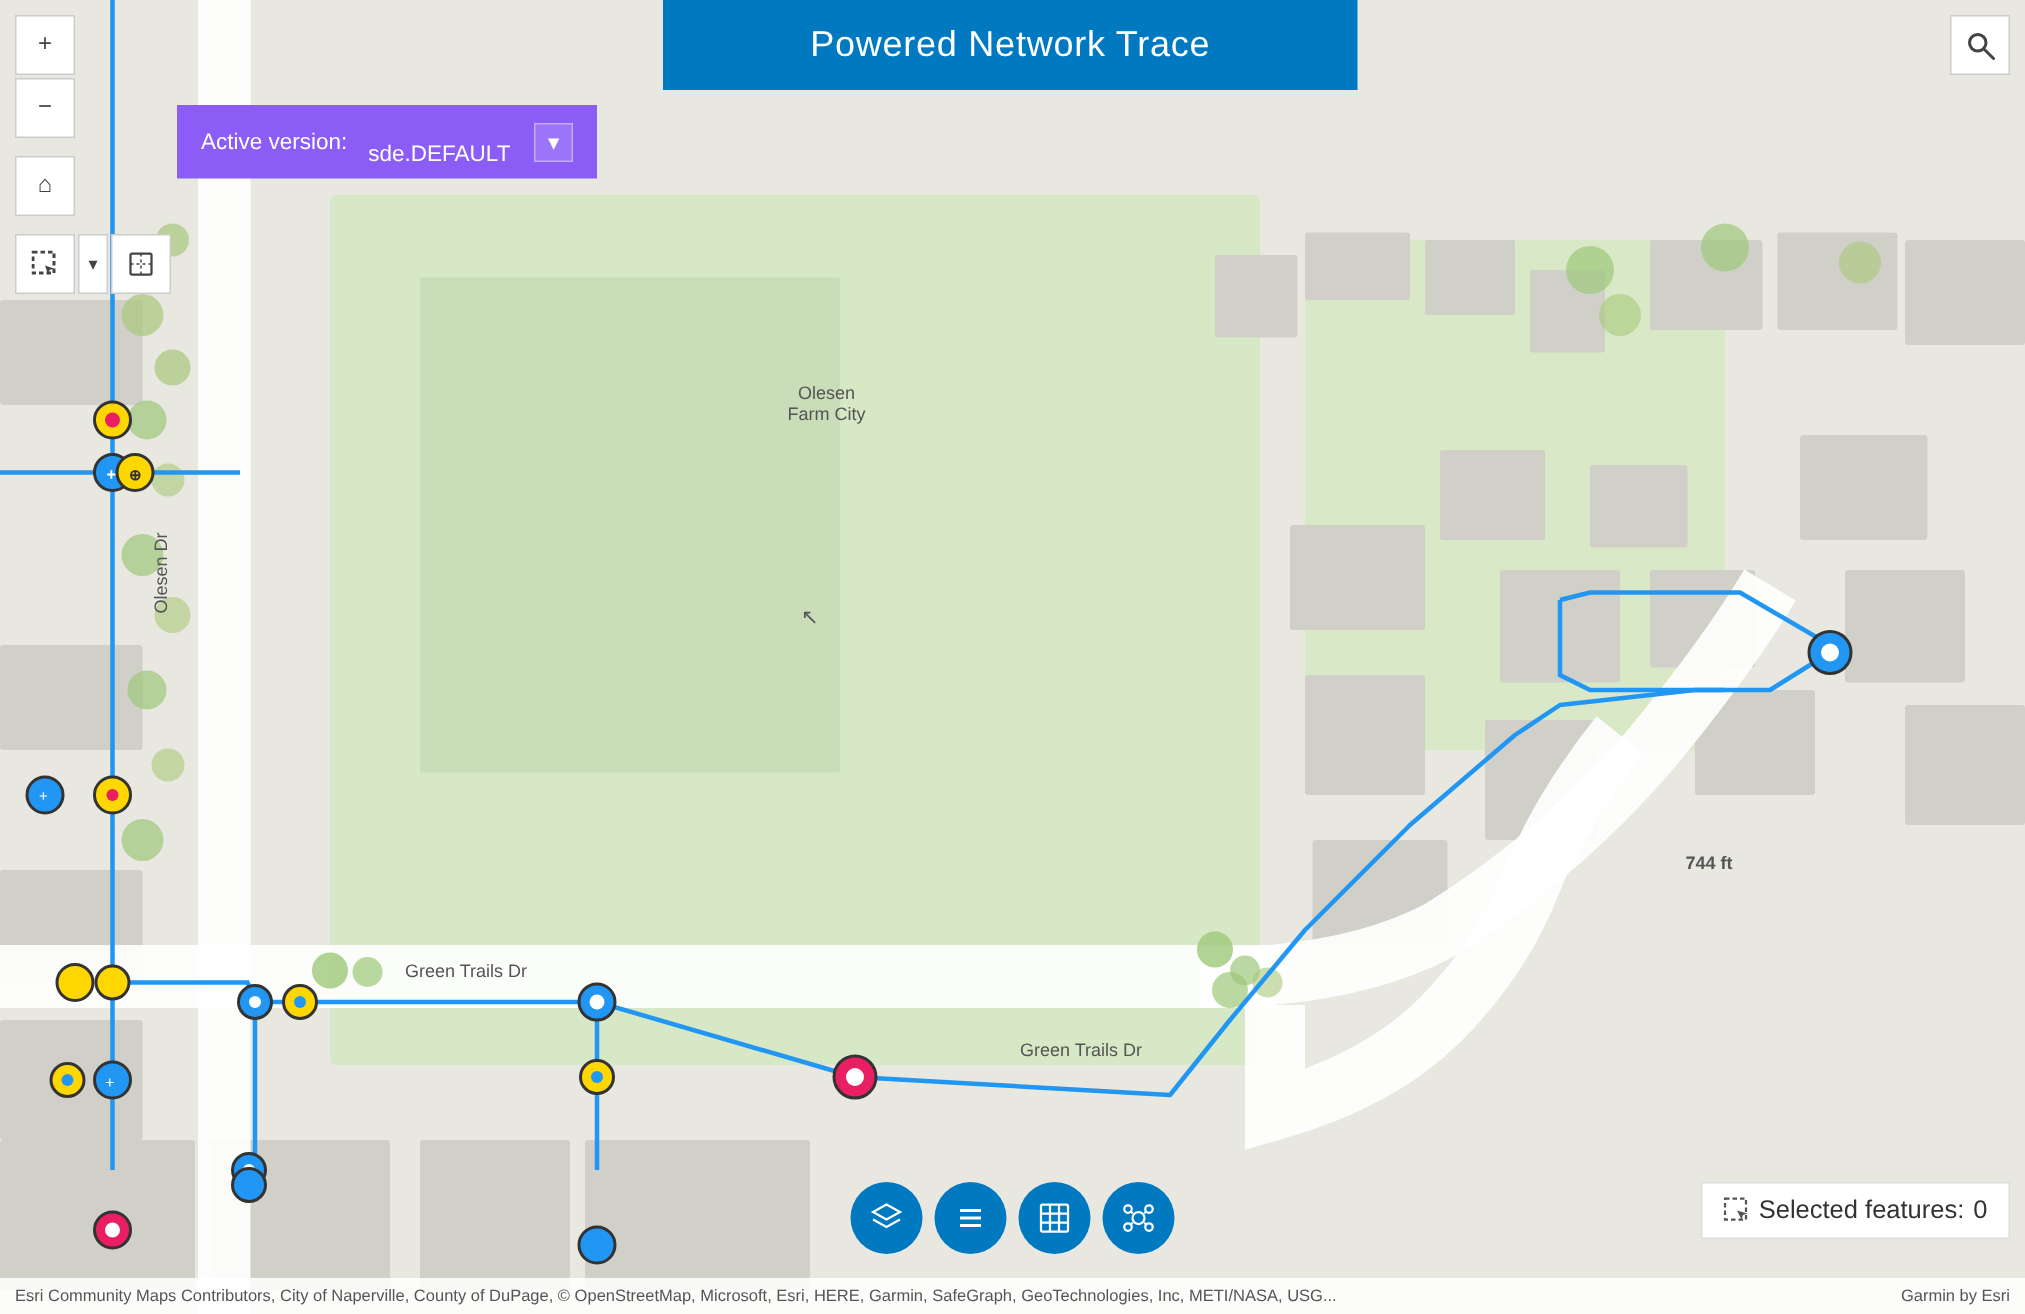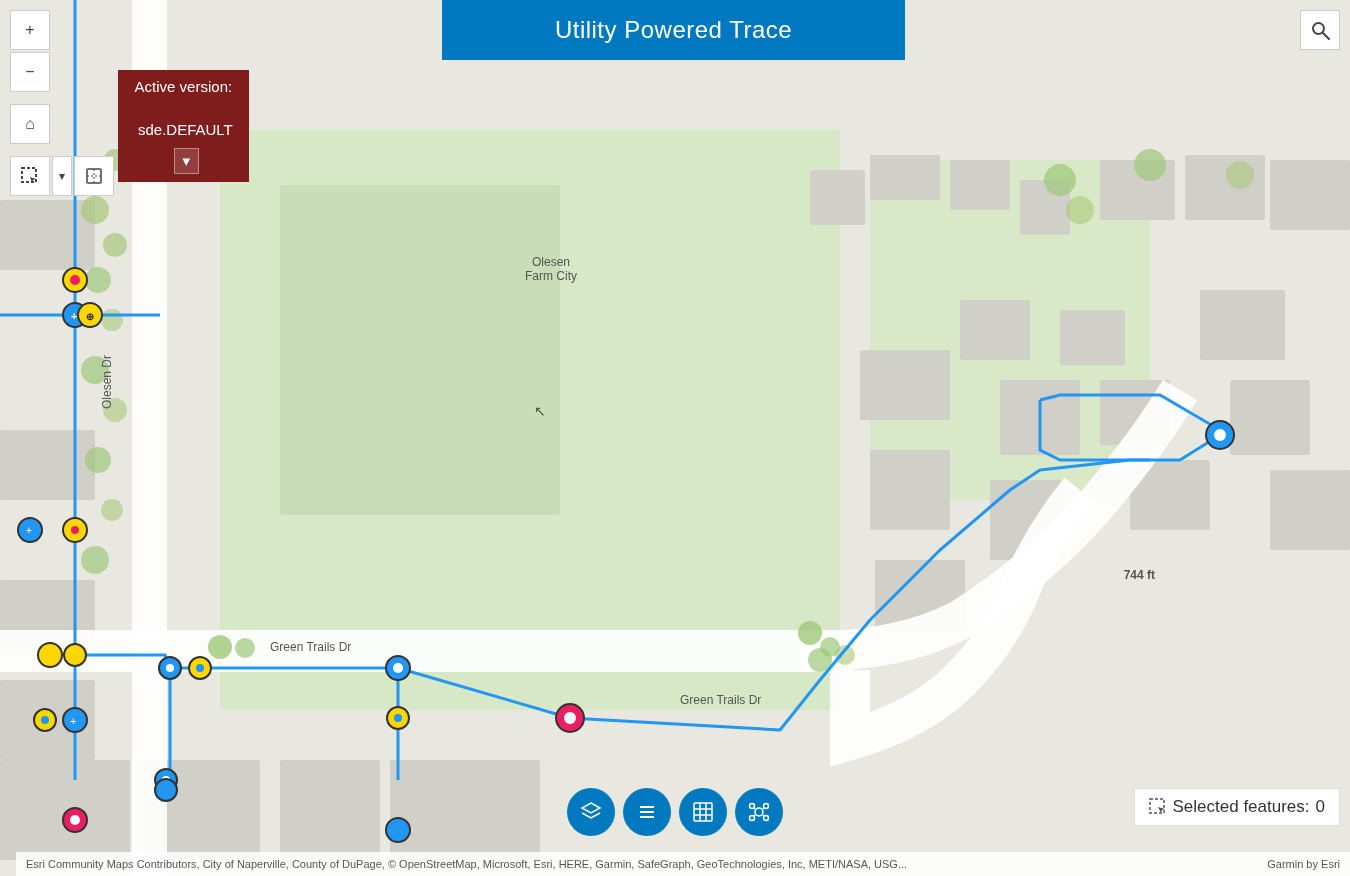--- a/index.html
+++ b/index.html
@@ -69,29 +69,28 @@
       cursor: pointer;
       font-size: 16px;
       color: #444;
     }
 
     
     #version-bar {
       position: absolute;
       top: 70px;
       left: 118px;
-      background-color: #7f1d1d;
+      background-color: #8b5cf6;
       color: white;
       padding: 8px 16px;
       display: flex;
       align-items: center;
       gap: 10px;
       z-index: 100;
       font-size: 15px;
-      flex-direction: column;
     }
 
     #version-label {
       color: white;
     }
 
     #version-dropdown-btn {
       background: rgba(255,255,255,0.2);
       border: 1px solid rgba(255,255,255,0.5);
       color: white;
@@ -157,21 +156,21 @@
       display: flex;
       align-items: center;
       gap: 6px;
       z-index: 100;
     }
 
     
     #attribution {
       position: absolute;
       bottom: 0;
-      left: 16px;
+      left: 0;
       right: 0;
       background: rgba(255,255,255,0.85);
       height: 24px;
       display: flex;
       align-items: center;
       justify-content: space-between;
       padding: 0 10px;
       font-size: 11px;
       color: #555;
       z-index: 100;
@@ -326,21 +325,21 @@
     <circle cx="75" cy="820" r="12" fill="#E91E63" stroke="#333" stroke-width="2"></circle>
     <circle cx="75" cy="820" r="5" fill="white"></circle>
 
     <circle cx="166" cy="790" r="11" fill="#2196F3" stroke="#333" stroke-width="2"></circle>
 
     <text x="534" y="416" fill="#555" font-size="14">↖</text>
 
   </svg>
 
   <div id="header-bar">
-    <span id="header-title">Utility Powered Trace</span>
+    <span id="header-title">Powered Network Trace</span>
   </div>
 
   <div id="left-toolbar">
     <div class="toolbar-row">
       <button class="toolbar-btn">+</button>
     </div>
     <div class="toolbar-row">
       <button class="toolbar-btn">−</button>
     </div>
     <div style="height:8px"></div>

